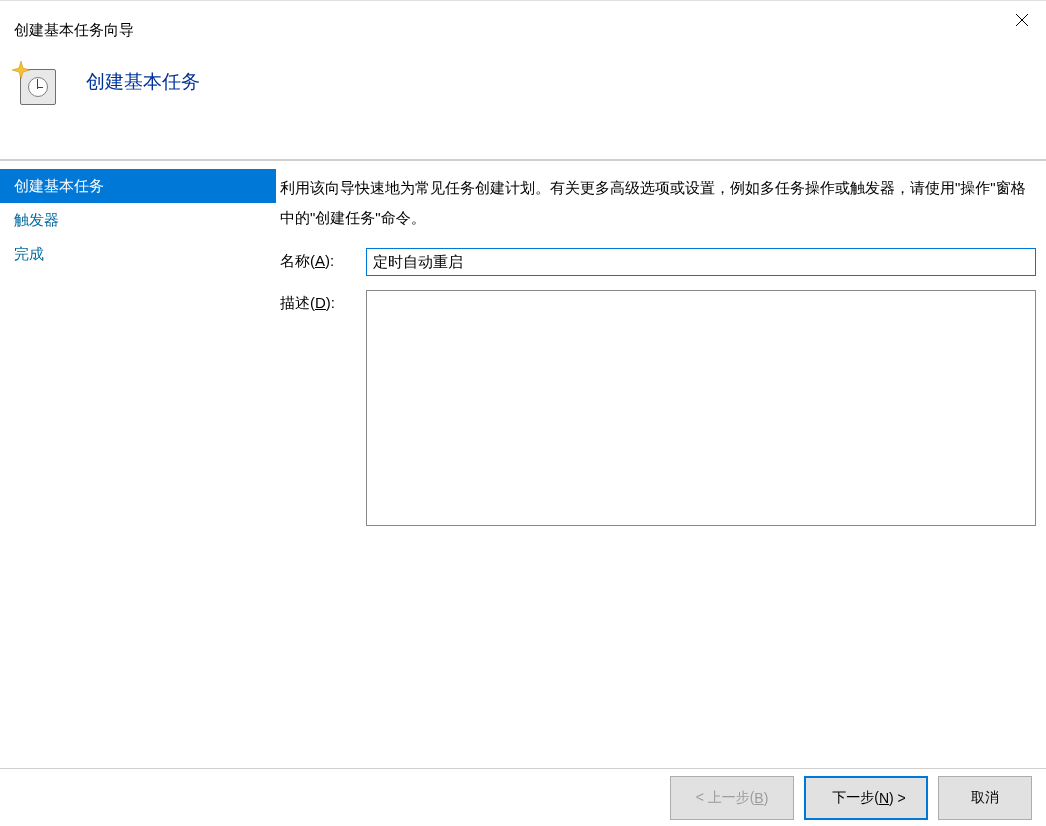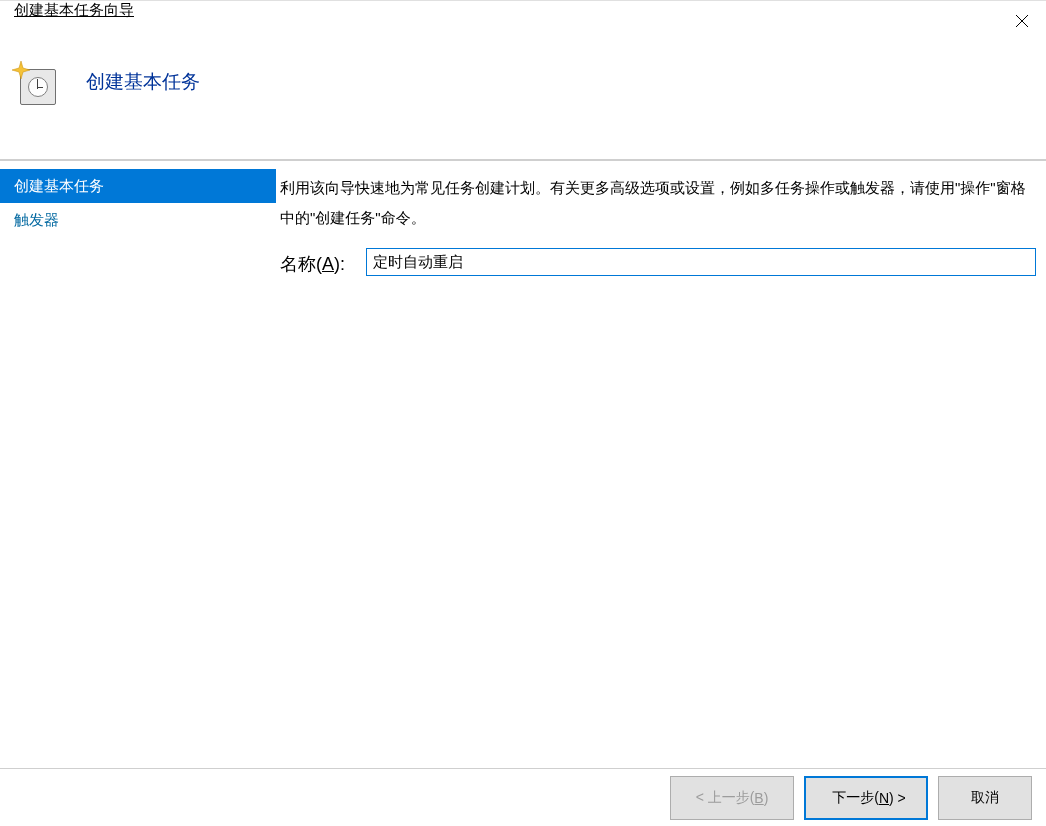--- a/index.html
+++ b/index.html
@@ -13,25 +13,24 @@
   .window {
     width: 1046px;
     height: 826px;
     position: relative;
     background: #ffffff;
     border-top: 1px solid #e0e0e0;
   }
   .titlebar {
     height: 40px;
     display: flex;
-    align-items: flex-start;
+    align-items: flex-end;
     justify-content: space-between;
     padding: 0 0 0 14px;
     border-bottom: 1px solid #ffffff;
-    text-decoration: underline;
   }
   .titlebar-title {
     font-size: 15px;
     color: #000;
   }
   .close-icon-wrap {
     width: 48px;
     height: 40px;
     display: flex;
     align-items: center;
@@ -125,21 +124,21 @@
     padding-right: 4px;
   }
   .form-row {
     display: flex;
     align-items: flex-start;
     margin-bottom: 14px;
   }
   .form-label {
     width: 86px;
     flex-shrink: 0;
-    font-size: 18px;
+    font-size: 15px;
     padding-top: 4px;
   }
   .text-input {
     flex: 1;
     height: 28px;
     border: 1px solid #0078d7;
     padding: 2px 6px;
     font-size: 15px;
     font-family: inherit;
     outline: none;
@@ -222,32 +221,41 @@
   </div>
 
   <div class="body-area">
     <div class="sidebar">
       <div class="step selected">
         <span>创建基本任务</span>
       </div>
       <div class="step link">
         <span>触发器</span>
       </div>
+      <div class="step link">
+        <span>完成</span>
+      </div>
     </div>
 
     <div class="main">
       <div class="intro">利用该向导快速地为常见任务创建计划。有关更多高级选项或设置，例如多任务操作或触发器，请使用"操作"窗格中的"创建任务"命令。</div>
 
       <div class="form-row">
         <div class="form-label">
           <span>名称(</span><span class="underline-key">A</span><span>):</span>
         </div>
         <input type="text" class="text-input" value="定时自动重启" style="">
       </div>
 
+      <div class="form-row">
+        <div class="form-label">
+          <span>描述(</span><span class="underline-key">D</span><span>):</span>
+        </div>
+        <textarea class="textarea" style=""></textarea>
+      </div>
     </div>
   </div>
 
   <div class="footer">
     <button class="btn disabled" disabled="">
       <span>&lt; 上一步(</span>
         <span class="underline-key">B</span>
         <span>)</span>
     </button>
     <button class="btn default">

